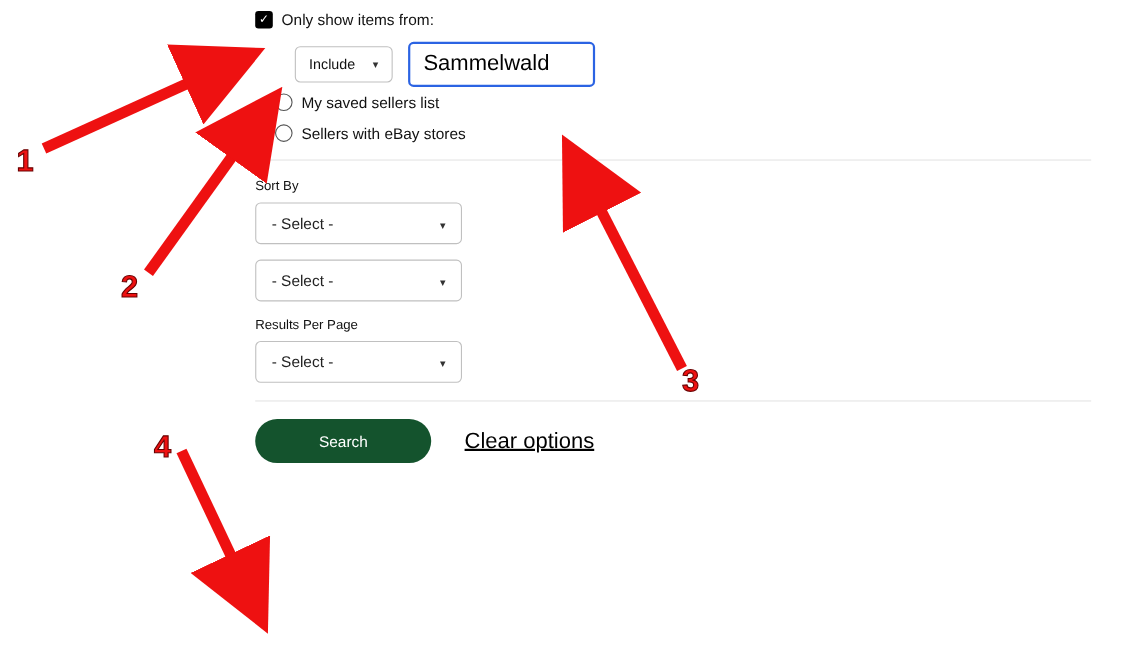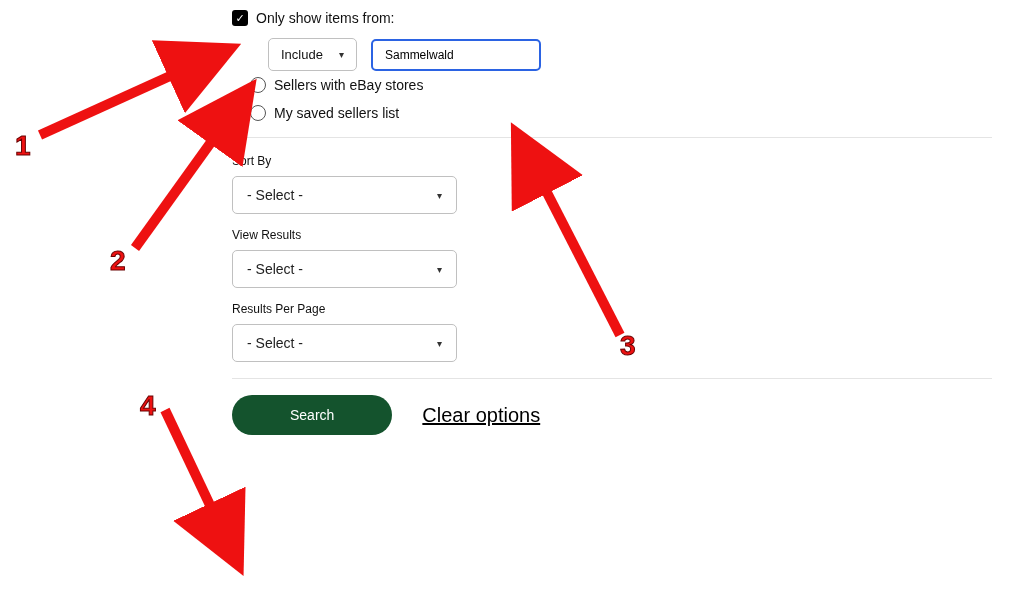--- a/index.html
+++ b/index.html
@@ -29,28 +29,28 @@
   }
   .radio-dot { width: 8px; height:8px; border-radius:50%; background:#000; }
   .field-row { display:flex; align-items:center; margin: 6px 0 6px 36px; gap: 14px;}
   .select-small {
     border:1px solid #c0c0c0; border-radius:5px; padding: 8px 12px;
     font-size: 13px; display:flex; align-items:center; gap:16px; cursor:pointer;
     background:#fff;
   }
   .text-input {
     border:2px solid #2b63e3; border-radius:5px; padding: 7px 12px;
-    font-size: 12px; width: 170px; background:#fff;
+    font-size: 20px; width: 170px; background:#fff;
   }
   .helper { font-size: 11.5px; color:#888; margin: 4px 0 10px 36px; }
   hr.sep { border:0; border-top:1px solid #e4e4e4; margin: 16px 0; width: 760px;}
   .label { font-size: 12px; margin: 4px 0 8px 0; }
   .wide-select {
     border:1px solid #c0c0c0; border-radius:5px; padding: 10px 14px;
-    width: 225px; display:flex; justify-content:space-between; align-items:center;
+    width: 188px; display:flex; justify-content:space-between; align-items:flex-end;
     font-size:14px; color:#222; cursor:pointer; background:#fff; margin-bottom: 14px;
   }
   .btn {
     background:#14532d; color:#fff; border:none; border-radius: 22px;
     padding: 12px 58px; font-size:14px; font-weight:normal; cursor:pointer;
   }
   .clear { font-size:20px; text-decoration: underline; color:#000; cursor:pointer; margin-left: 30px;}
   .actions { display:flex; align-items:center; margin-top: 6px;}
   .chev { font-size:10px; color:#333; }
 
@@ -76,36 +76,35 @@
   <div class="field-row">
     <div class="select-small">
       <span>Include</span>
       <span class="chev">▾</span>
     </div>
     <input class="text-input" value="Sammelwald" style="">
   </div>
 
   <div class="row indent1">
     <div class="radio"></div>
-    <span>Sellers with eBay stores</span>
+    <span>My saved sellers list</span>
   </div>
   <div class="row indent1">
     <div class="radio"></div>
-    <span>My saved sellers list</span>
+    <span>Sellers with eBay stores</span>
   </div>
 
   <hr class="sep">
 
   <div class="label">Sort By</div>
   <div class="wide-select">
     <span>- Select -</span>
       <span class="chev">▾</span>
   </div>
 
-  <div class="label">View Results</div>
   <div class="wide-select">
     <span>- Select -</span>
       <span class="chev">▾</span>
   </div>
 
   <div class="label">Results Per Page</div>
   <div class="wide-select">
     <span>- Select -</span>
       <span class="chev">▾</span>
   </div>

